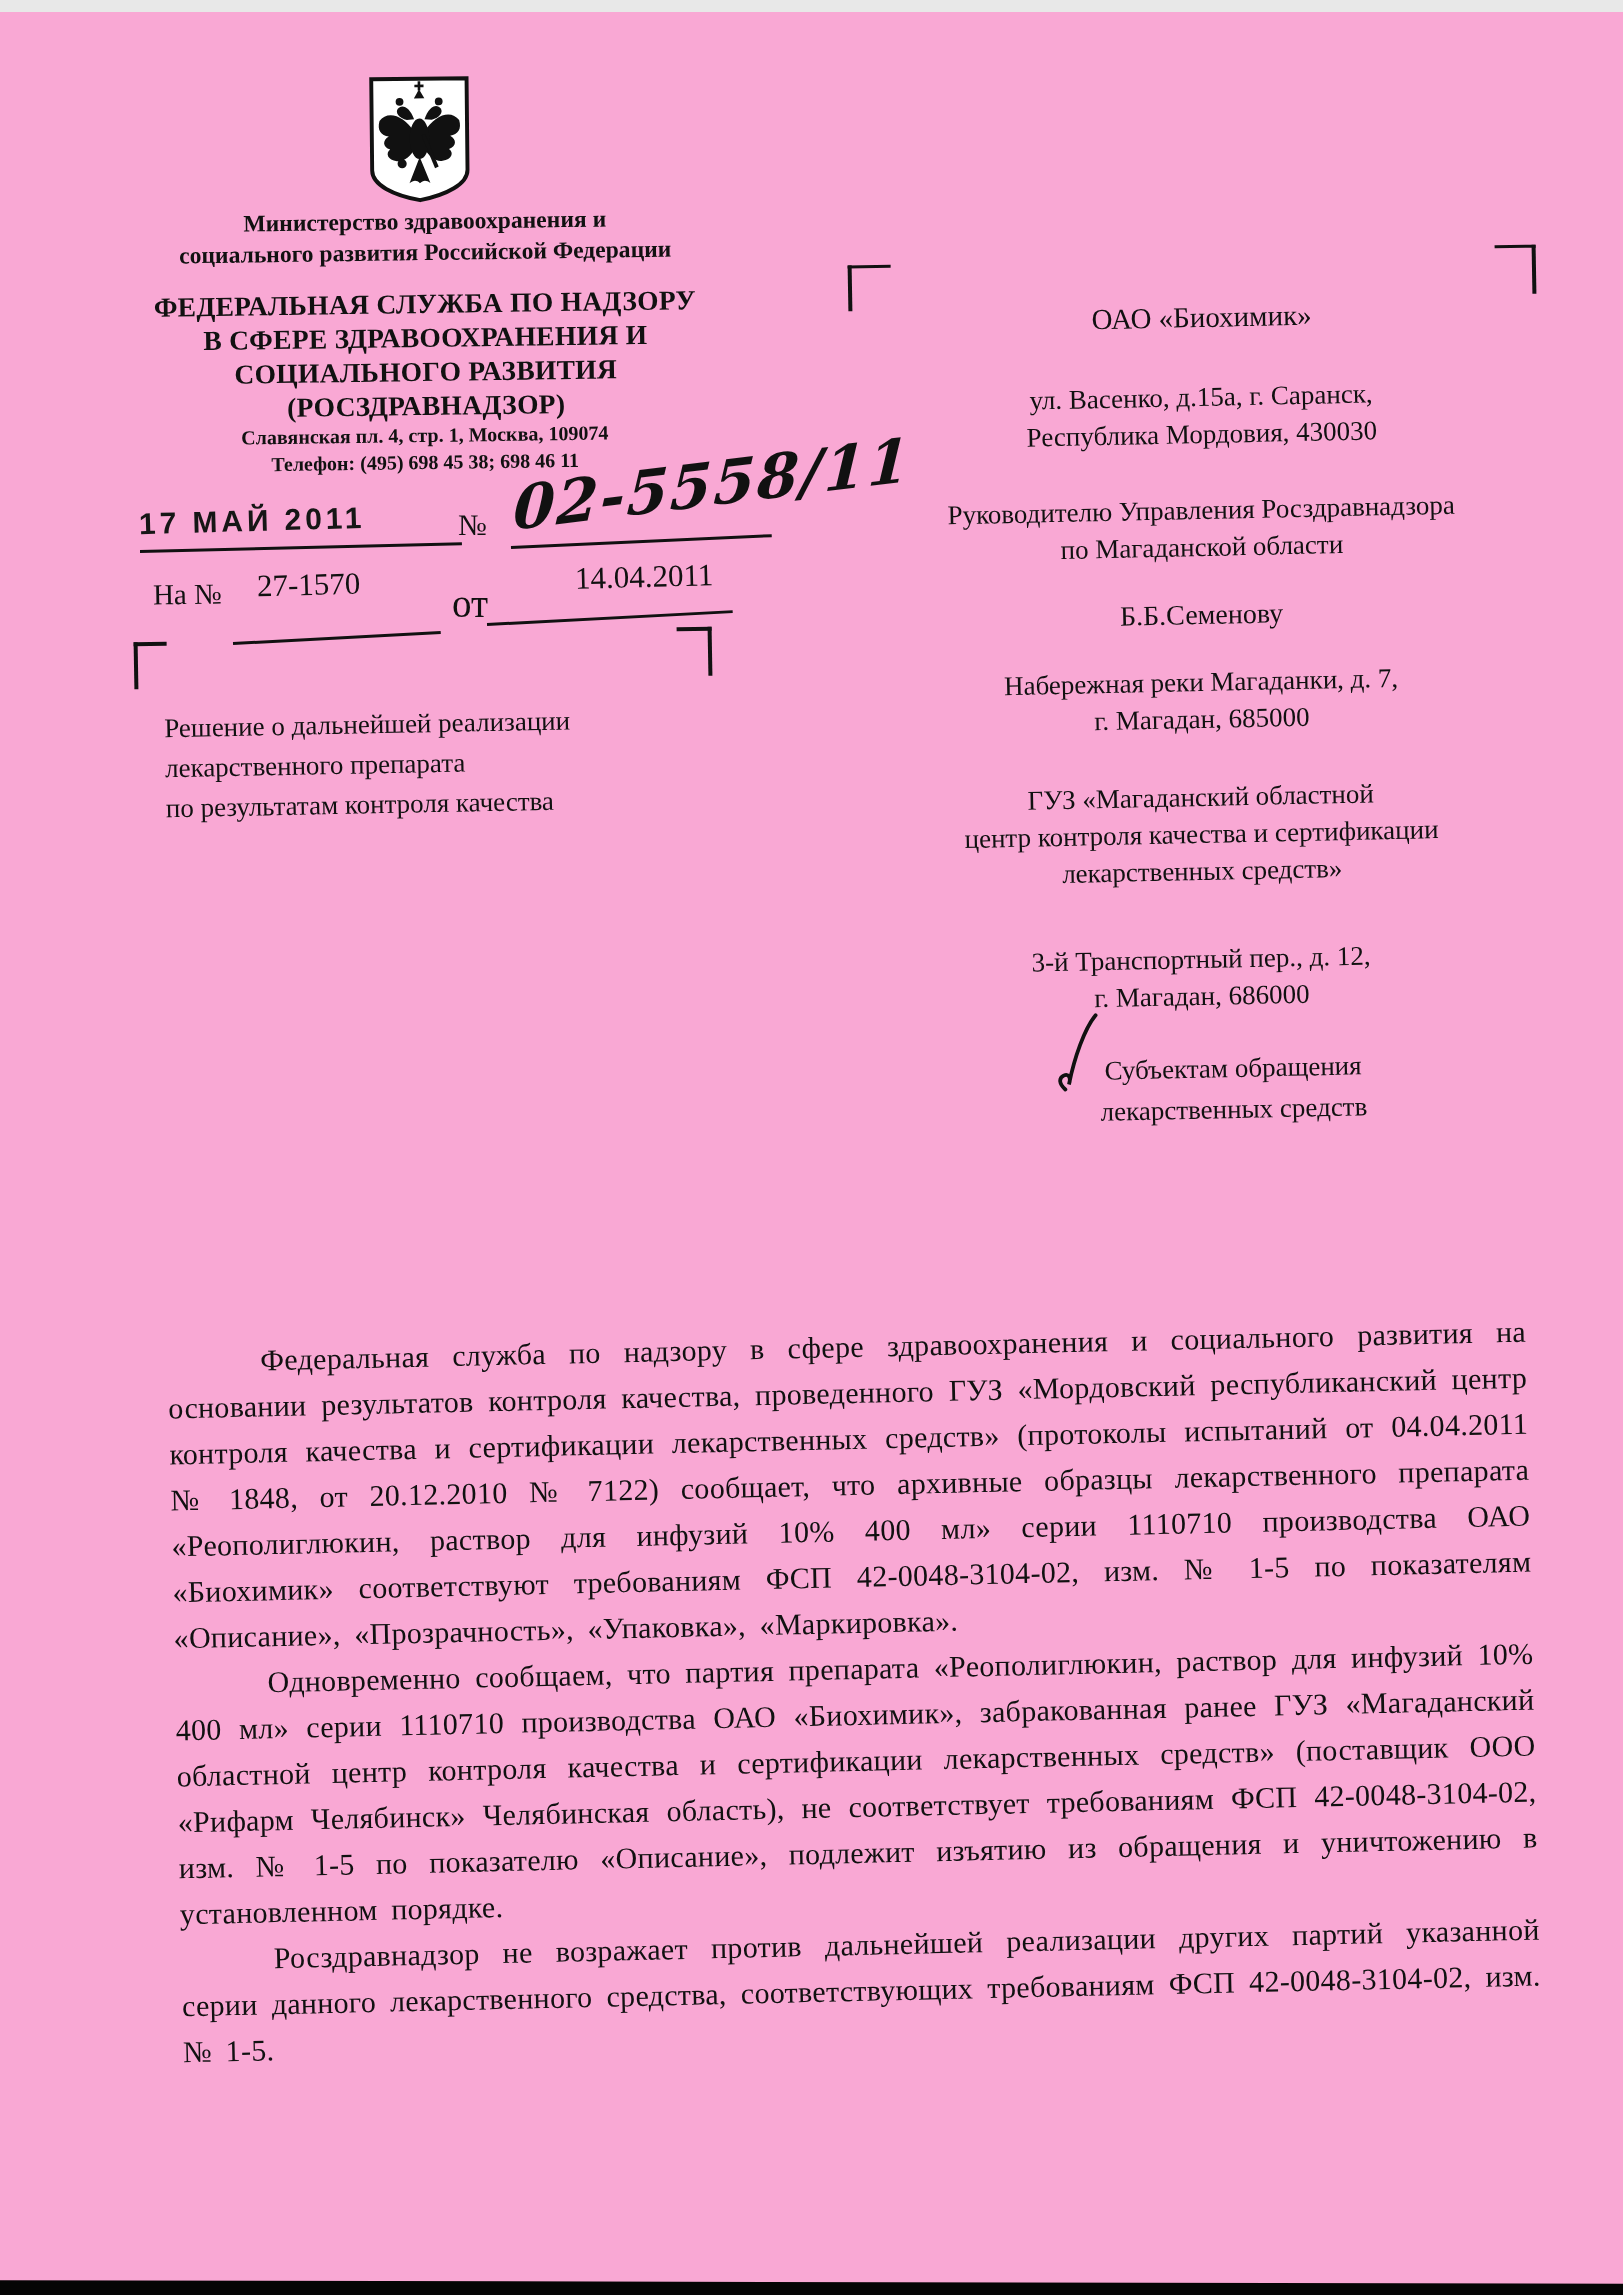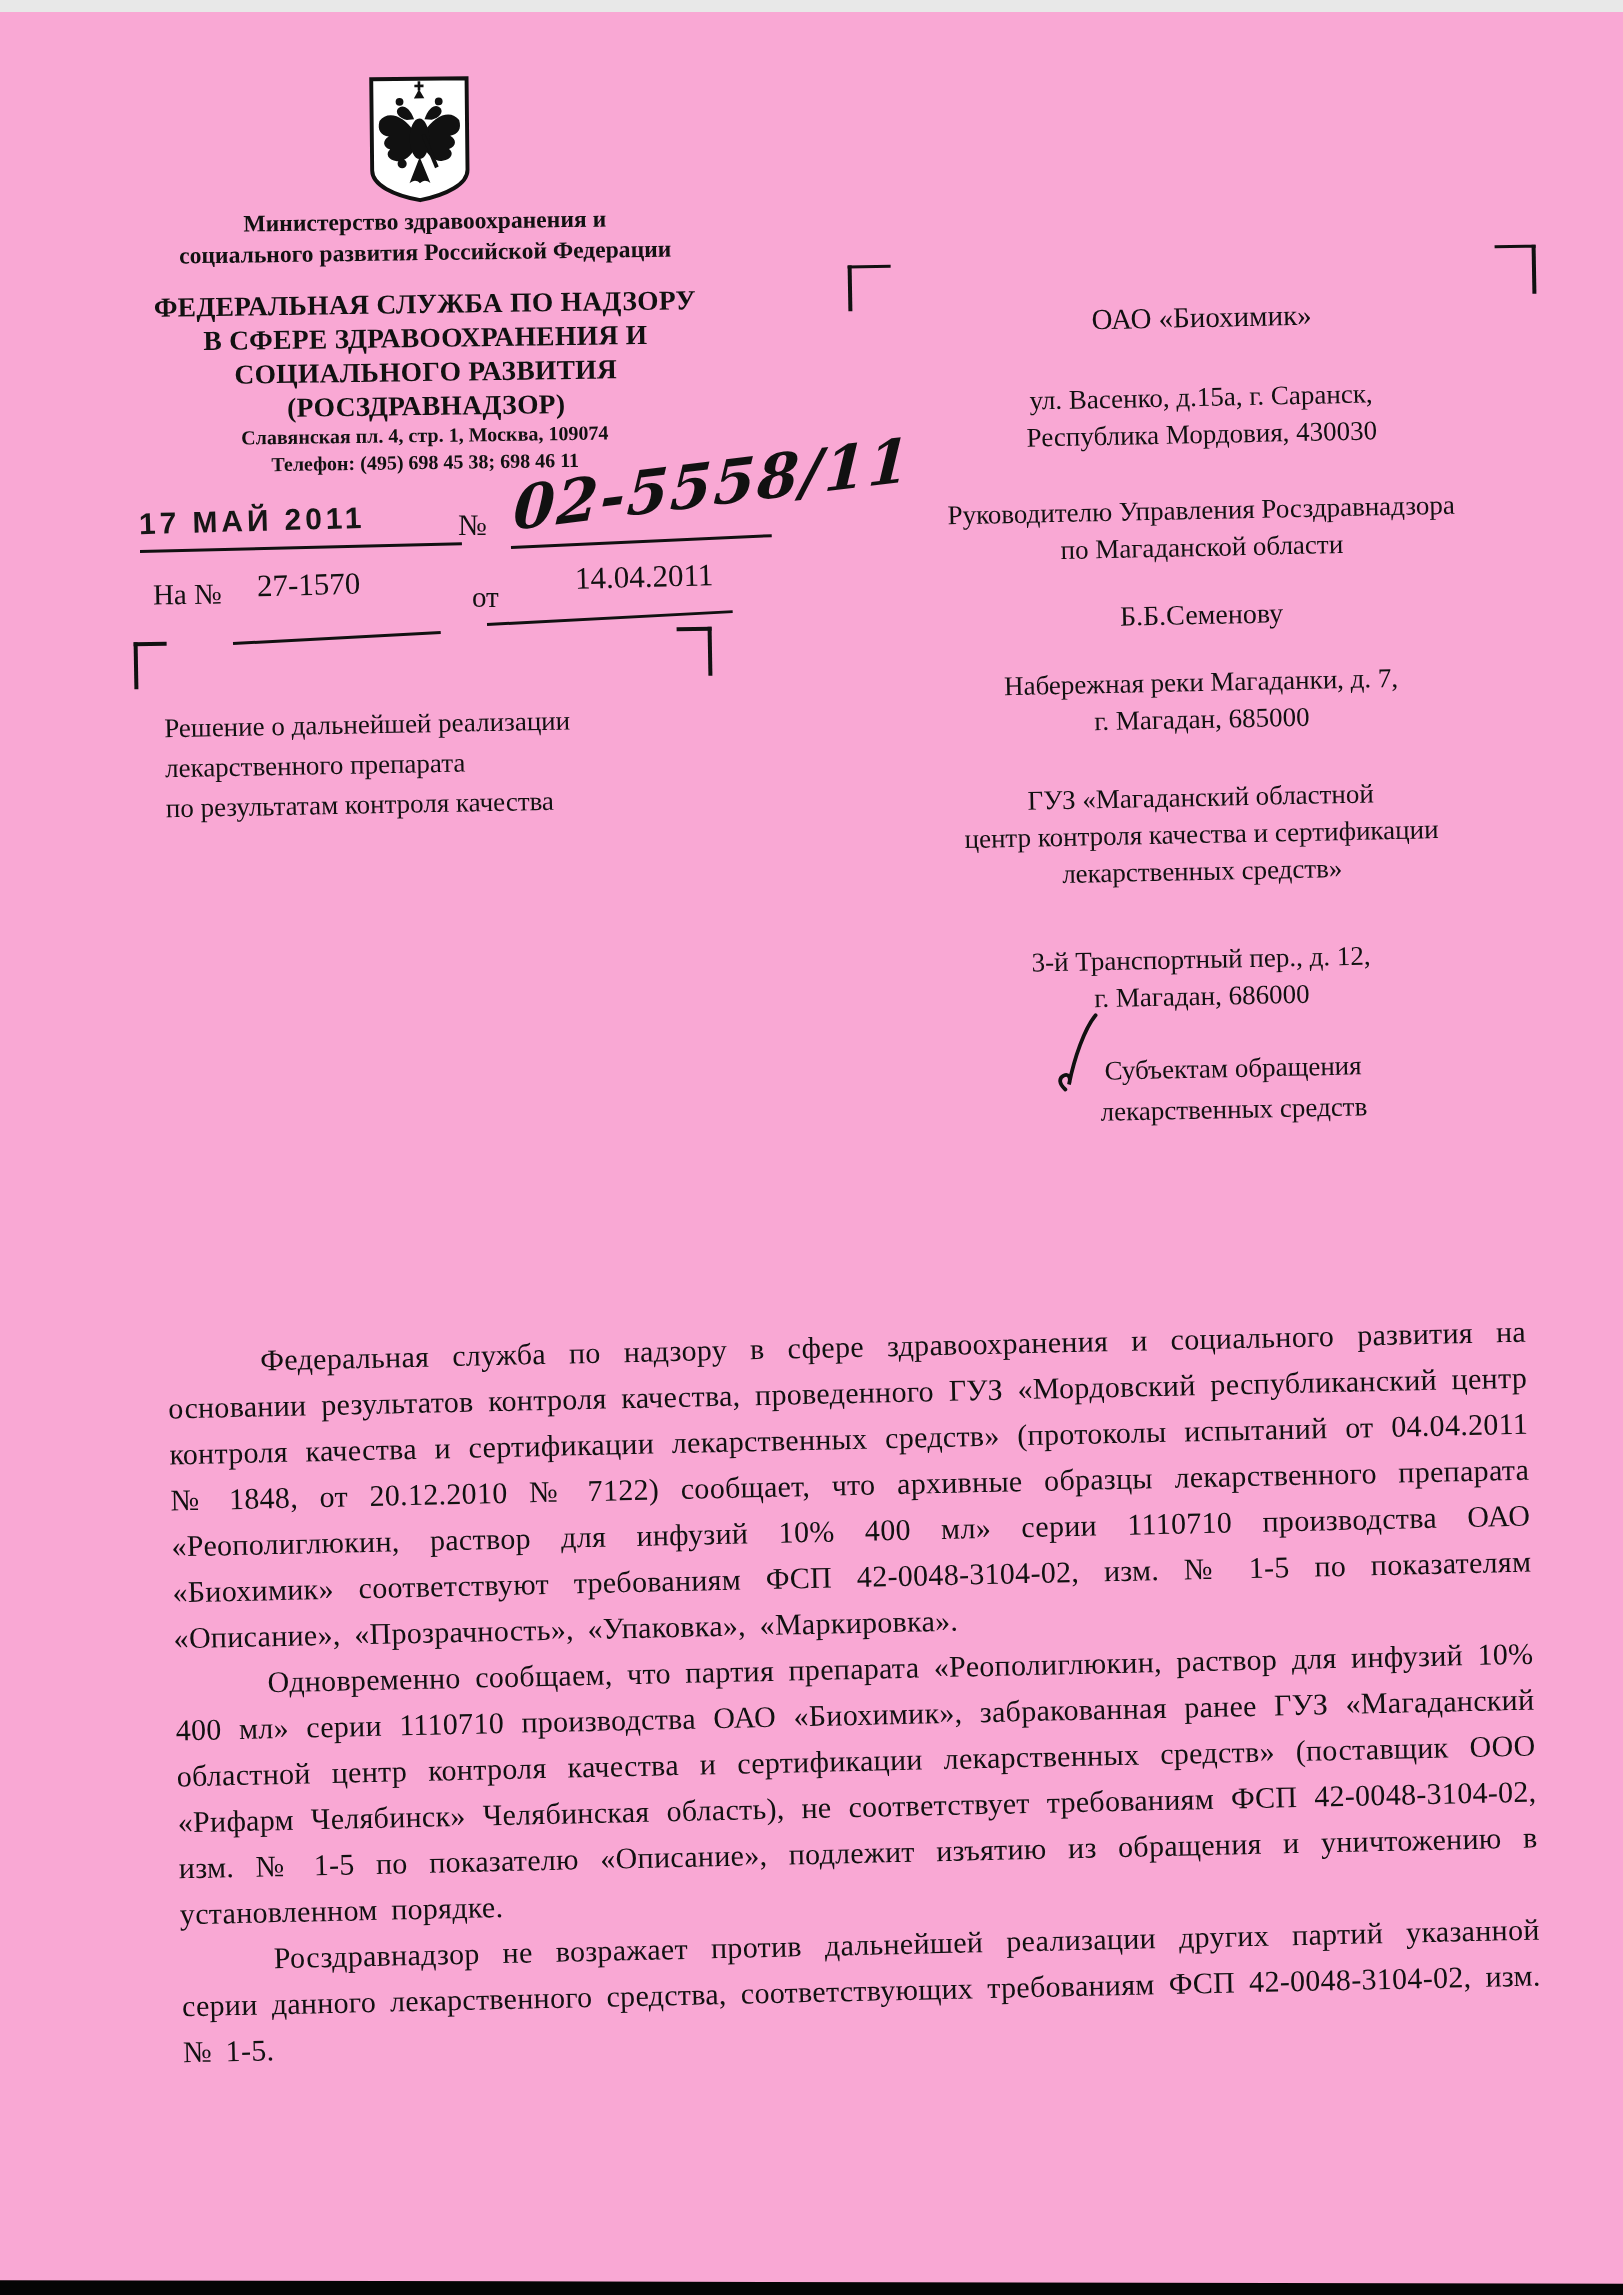--- a/index.html
+++ b/index.html
@@ -46,21 +46,21 @@
     transform:rotate(-7deg) skewX(-10deg);
     white-space:nowrap;
   }
   .uline{background:#111;height:2.6px;transform-origin:left center;}
   .ul-a{left:140px;top:538px;width:322px;transform:rotate(-1.4deg);}
   .ul-b{left:511px;top:534px;width:261px;height:3.3px;transform:rotate(-2.6deg);}
   .ul-c{left:233px;top:630px;width:208px;transform:rotate(-3deg);}
   .ul-d{left:487px;top:611px;width:246px;transform:rotate(-3deg);}
   .replylabel{left:153px;top:566px;font-size:29px;transform:rotate(-1deg);}
   .replynum{left:257px;top:555px;font-size:31px;transform:rotate(-1.5deg);}
-  .otlabel{left:472px;top:569px;font-size:29px;}
+  .otlabel{left:452px;top:569px;font-size:39px;}
   .replydate{left:575px;top:547px;font-size:31px;transform:rotate(-1.5deg);}
   
   .mark{border:0 solid #111;}
   .mk-subj-l{left:134px;top:630px;width:29px;height:43px;border-left-width:4.6px;border-top-width:4.6px;transform:rotate(-1deg);}
   .mk-subj-r{left:677px;top:615px;width:31px;height:45px;border-right-width:4.6px;border-top-width:4.6px;transform:rotate(-1deg);}
   .mk-rec-l{left:848px;top:253px;width:39px;height:43px;border-left-width:4.6px;border-top-width:3.9px;transform:rotate(-1deg);}
   .mk-rec-r{left:1495px;top:233px;width:37px;height:46px;border-right-width:4.6px;border-top-width:3.9px;transform:rotate(-1deg);}
   
   .subject{
     left:165px;top:691px;width:550px;

